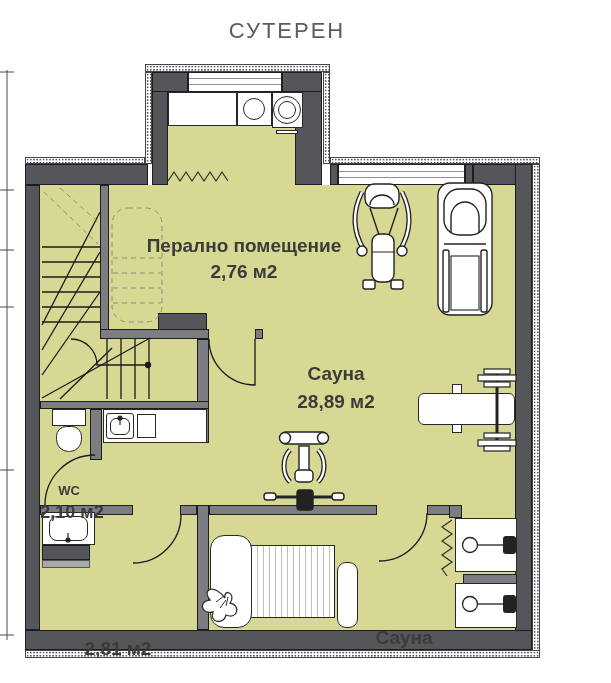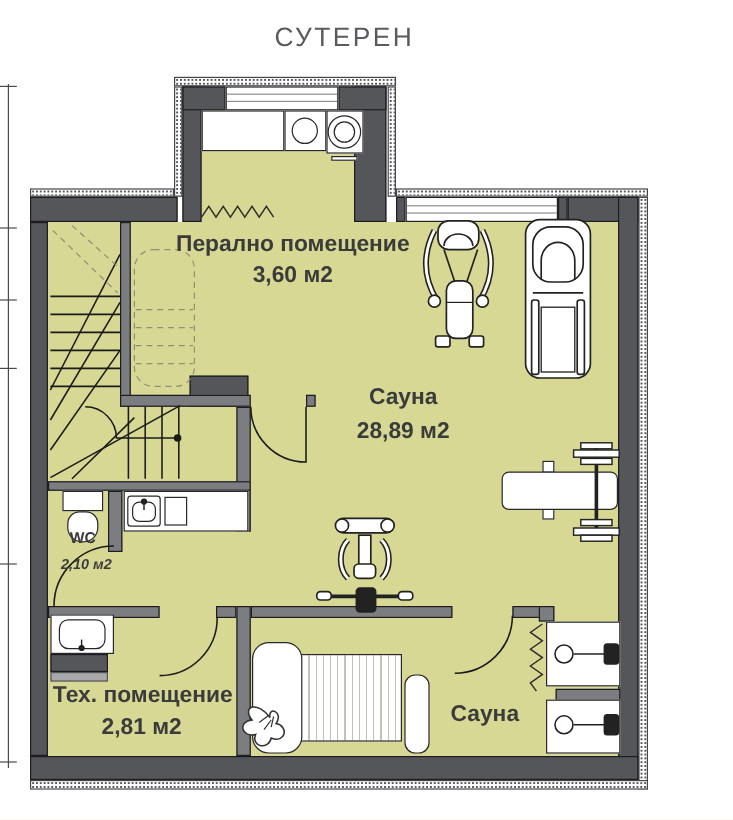--- a/index.html
+++ b/index.html
@@ -16,24 +16,24 @@
          background-image:radial-gradient(circle,#54555a 0.8px,transparent 0.95px);
          background-size:3.2px 3.2px;border:1px solid #45464a;box-sizing:border-box;}
   .fix{position:absolute;background:#fff;border:1.5px solid #28282b;box-sizing:border-box;}
   .dark{position:absolute;background:var(--wall);border:1px solid var(--line);box-sizing:border-box;}
   .gray{position:absolute;background:#a8a8aa;border:1px solid #55565a;box-sizing:border-box;}
   .round{border-radius:50%;}
   .win{position:absolute;background:#fff;border:1px solid #222;box-sizing:border-box;}
   .winline{position:absolute;left:0;right:0;height:1px;background:#8e8e90;}
   .stripes{background-image:repeating-linear-gradient(90deg,#c2c2b4 0,#c2c2b4 1px,transparent 1px,transparent 6px);}
   .lbl{position:absolute;transform:translate(-50%,-50%);color:var(--label);
-       font-weight:bold;white-space:nowrap;text-align:left;}
+       font-weight:bold;white-space:nowrap;text-align:left;margin-top:42px;}
   .lbl-room{font-size:19px;}
   .lbl-small{font-size:13px;}
-  .lbl-med{font-size:12px;font-style:italic;}
+  .lbl-med{font-size:18px;}
   #title{position:absolute;transform:translate(-50%,-50%);color:var(--title);
          font-size:22px;letter-spacing:2px;font-weight:normal;}
   svg{position:absolute;left:0;top:0;}
 </style>
 </head>
 <body>
 
 <div id="plan">
 
   <div class="floor" style="left:40px;top:185px;width:475px;height:445px;"></div>
@@ -244,26 +244,25 @@
 
     <g>
       <path d="M225,598 c-10,-14 -24,-10 -15,2 c-12,1 -9,15 3,12 c-4,11 11,13 13,3 c12,5 15,-10 4,-12 c7,-10 -7,-15 -5,-5 z" fill="#fff" stroke="#333" stroke-width="1.3"></path>
       <path d="M216,602 l8,-6 M220,608 l6,-8 M226,606 l2,-9" stroke="#333" stroke-width="1" fill="none"></path>
     </g>
   </svg>
 
   <div id="title" style="left:287px;top:31px;">СУТЕРЕН</div>
 
   <div class="lbl lbl-room" style="left:244px;top:204px;">Перално помещение</div>
-  <div class="lbl lbl-room" style="left:244px;top:230px;">3,60 м2</div>
+  <div class="lbl lbl-room" style="left:244px;top:230px;">2,76 м2</div>
 
   <div class="lbl lbl-room" style="left:336px;top:332px;">Сауна</div>
   <div class="lbl lbl-room" style="left:336px;top:360px;">28,89 м2</div>
 
   <div class="lbl lbl-small" style="left:69px;top:448px;">WC</div>
   <div class="lbl lbl-med" style="left:72px;top:470px;">2,10 м2</div>
 
-  <div class="lbl lbl-room" style="left:119px;top:580px;">Тех. помещение</div>
   <div class="lbl lbl-room" style="left:118px;top:607px;">2,81 м2</div>
 
   <div class="lbl lbl-room" style="left:404px;top:596px;">Сауна</div>
 
 </div>
 
 </body></html>

